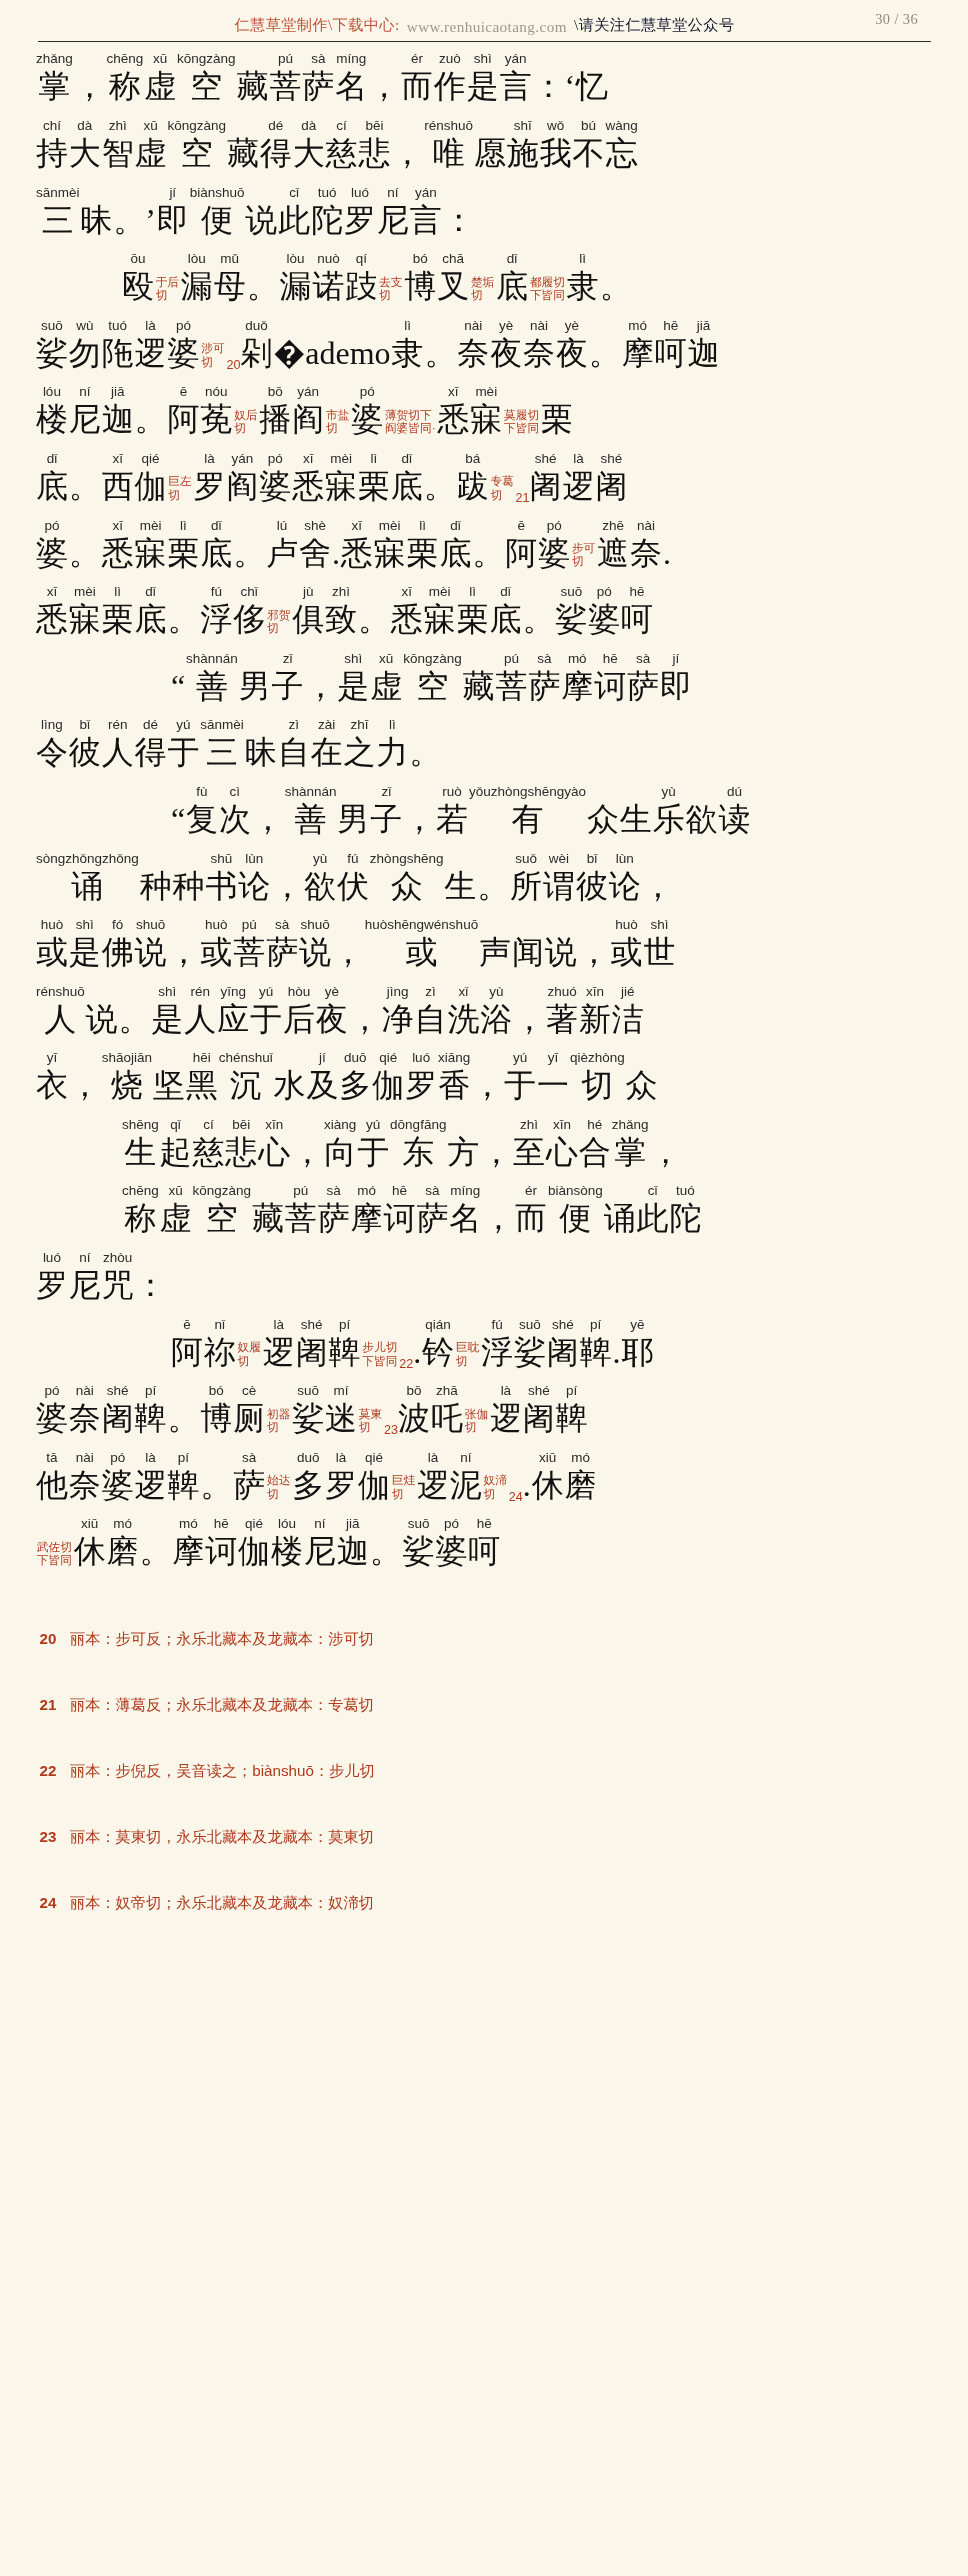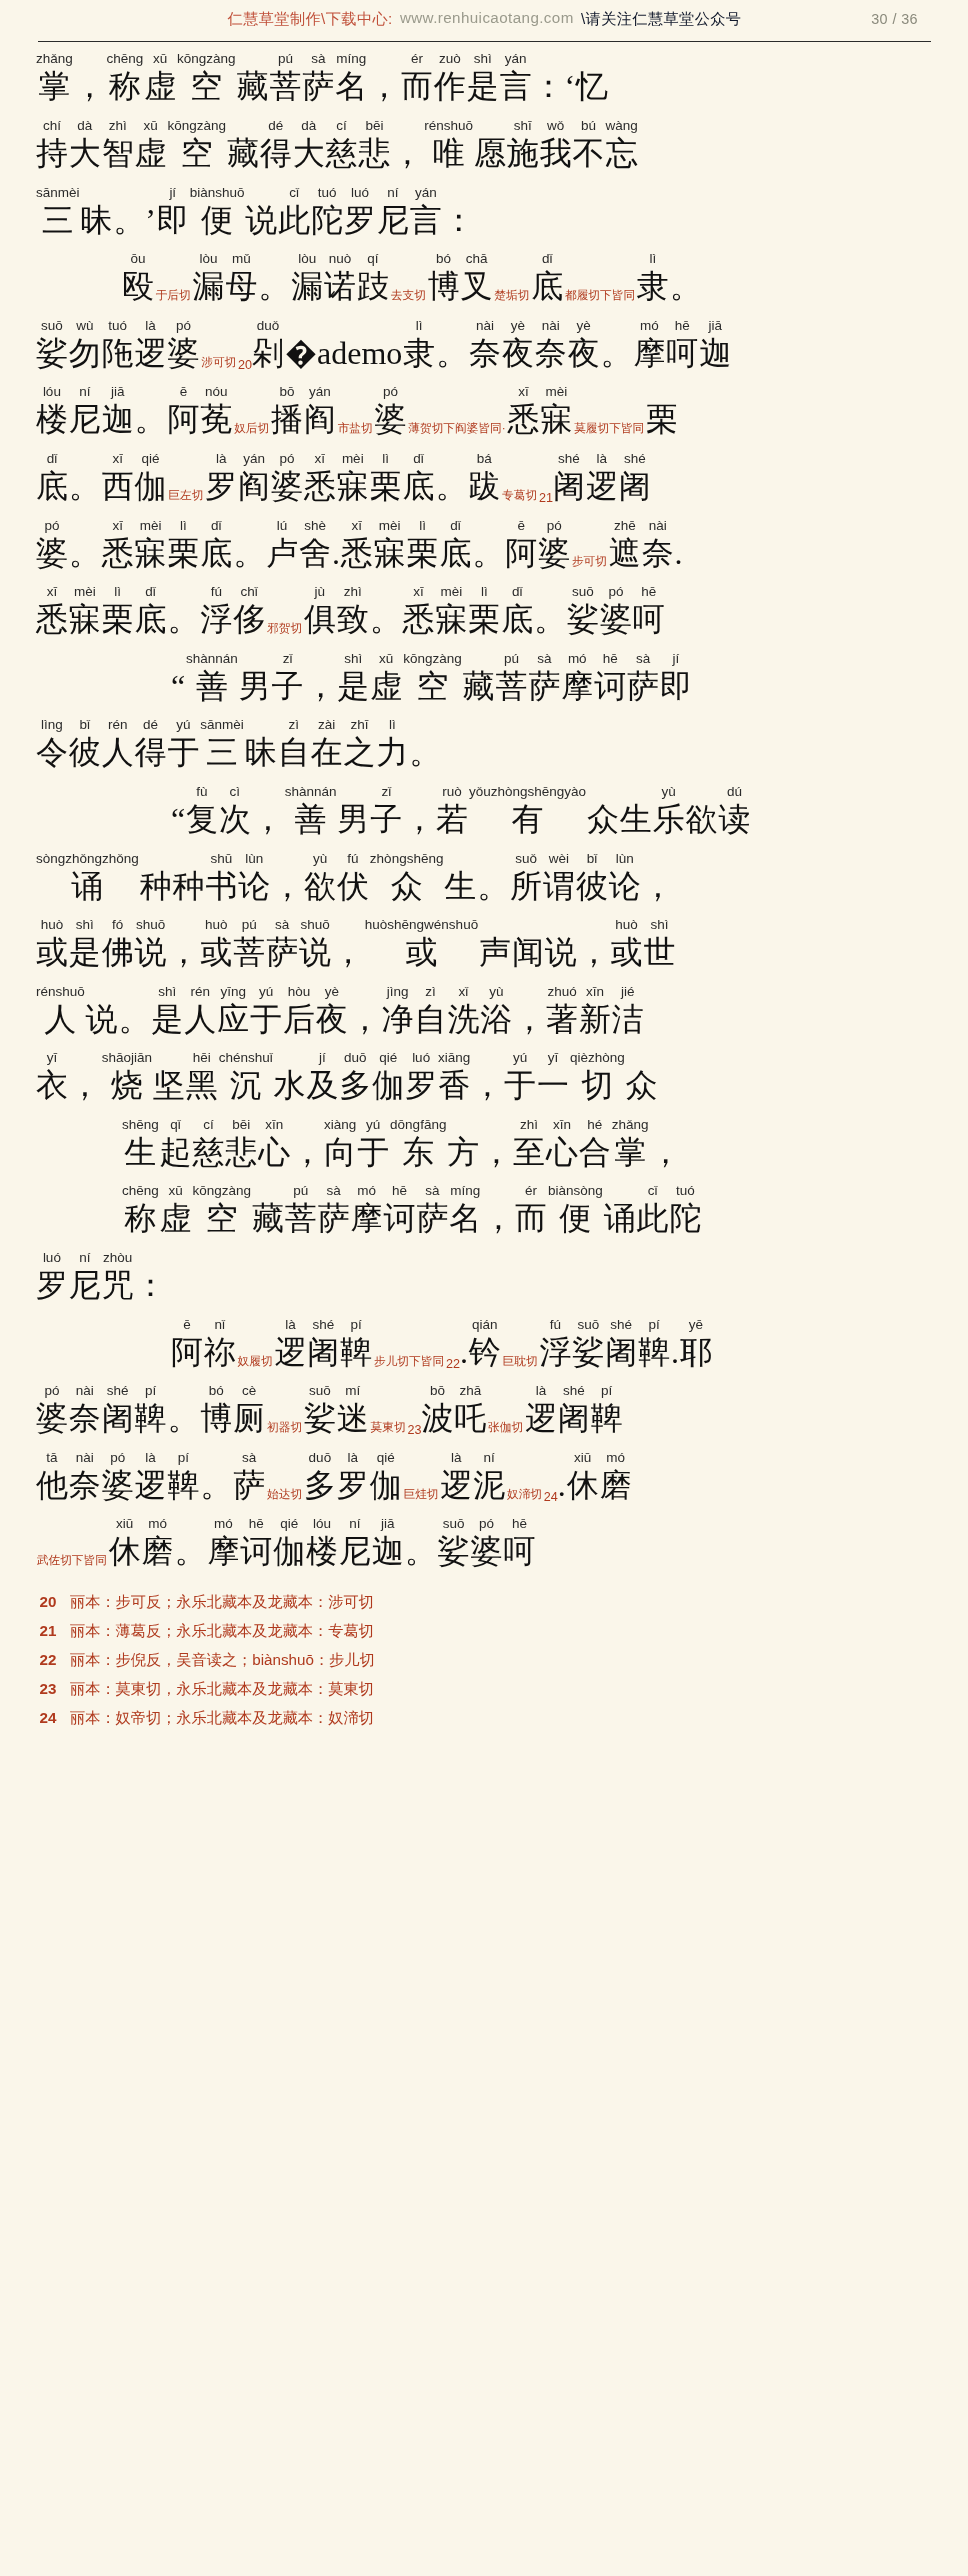--- a/index.html
+++ b/index.html
@@ -13,29 +13,29 @@
     position:relative;
     width:969px;
     min-height:2576px;
     background:#faf6ea;
     box-sizing:border-box;
     padding:0 30.5px 18px 30.5px;
   }
   
   .header{
     display:flex;
-    align-items:flex-start;
+    align-items:flex-end;
     justify-content:center;
     gap:7.2px;
     font-size:15.2px;
     color:#b0422a;
     letter-spacing:0.4px;
     padding-top:9px;
     height:27px;
-    font-family:Liberation Sans, sans-serif;
+    font-family:Liberation Serif, serif;
   }
   .header .site{color:#c0503a;}
   .header .url{color:#9a9a8c;}
   .header .wx{color:#0f172a;}
   .header .pg{
     position:absolute;
     right:51px;
     top:10.8px;
     color:#8a8a7c;
     font-size:14.4px;
@@ -77,21 +77,21 @@
   }
   .hz{
     font-size:32px;
     line-height:38px;
     letter-spacing:0;
     color:#111;
   }
   
   .note{
     display:inline-flex;
-    flex-direction:row;
+    flex-direction:column;
     justify-content:center;
     font-size:11.7px;
     line-height:13.5px;
     color:#b03a1e;
     font-family:"Liberation Sans", sans-serif;
     margin:0 1.8px 3.6px 0.9px;
     vertical-align:bottom;
     white-space:nowrap;
   }
   .sup{
@@ -113,21 +113,21 @@
     color:#b03a1e;
     margin-bottom:8px;
   }
   .fn .num{
     width:30.5px;
     font-size:15.2px;
     font-weight:bold;
     color:#b03a1e;
     flex:none;
   }
-  .fn .txt{ color:#b03a1e; }
+  .fn .txt{ color:#b03a1e;margin-top:37px; }
 </style>
 </head>
 <body>
 
 <div class="page">
 
   <div class="header">
     <span class="site">仁慧草堂制作\下载中心:</span>
     <span class="url">www.renhuicaotang.com</span>
     <span class="wx">\请关注仁慧草堂公众号</span>

